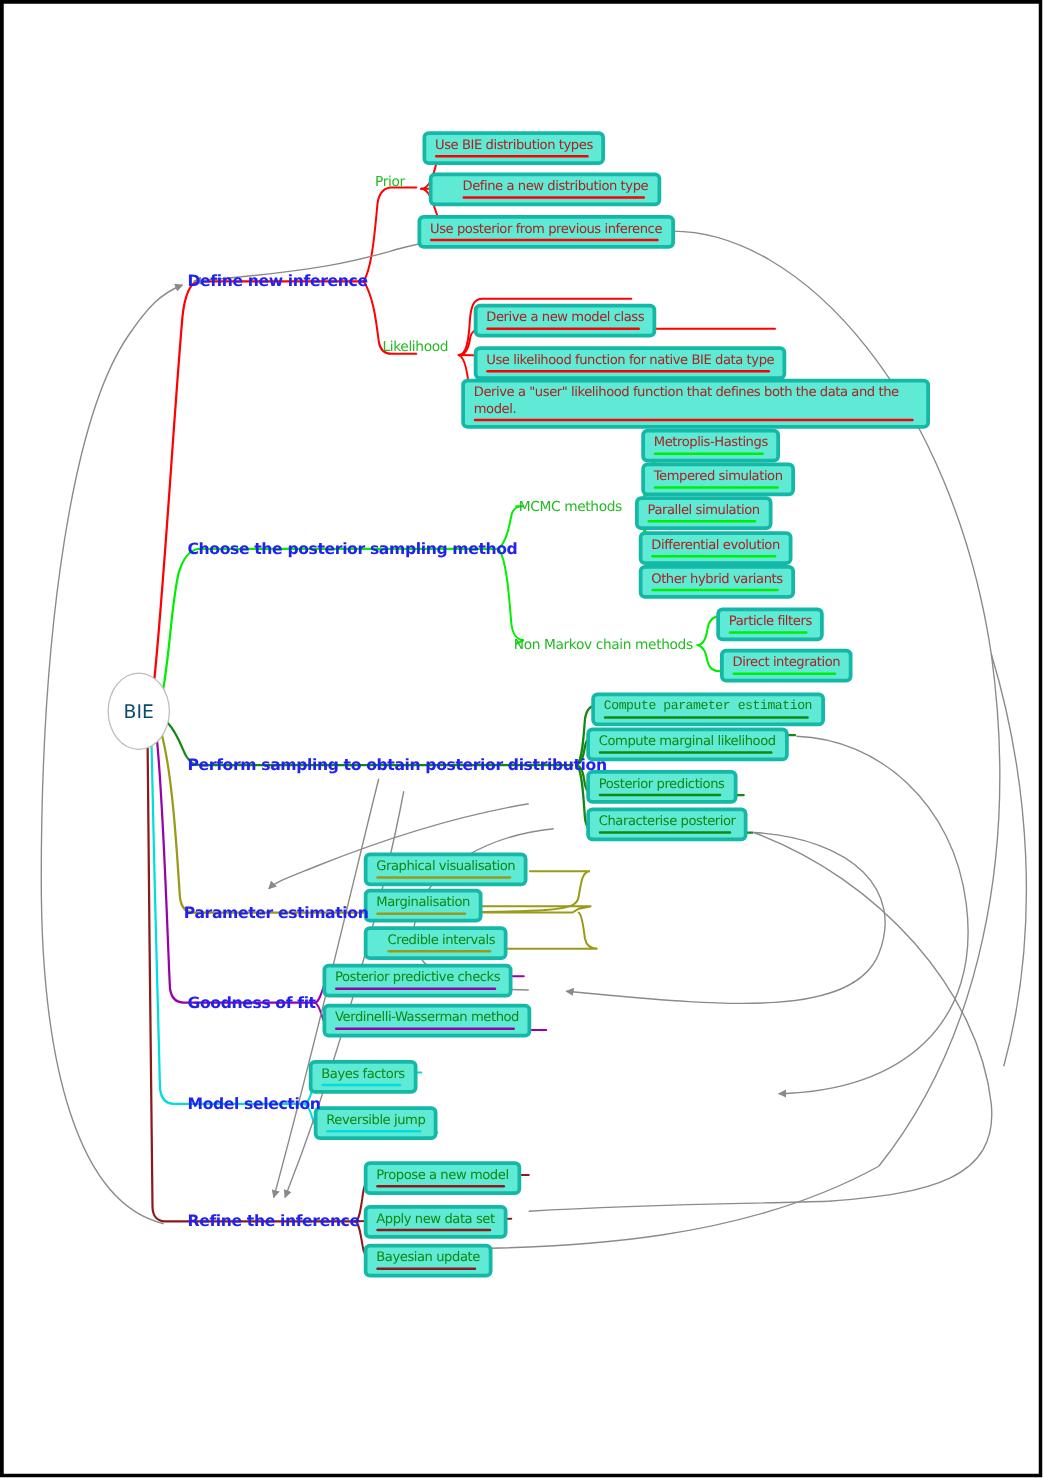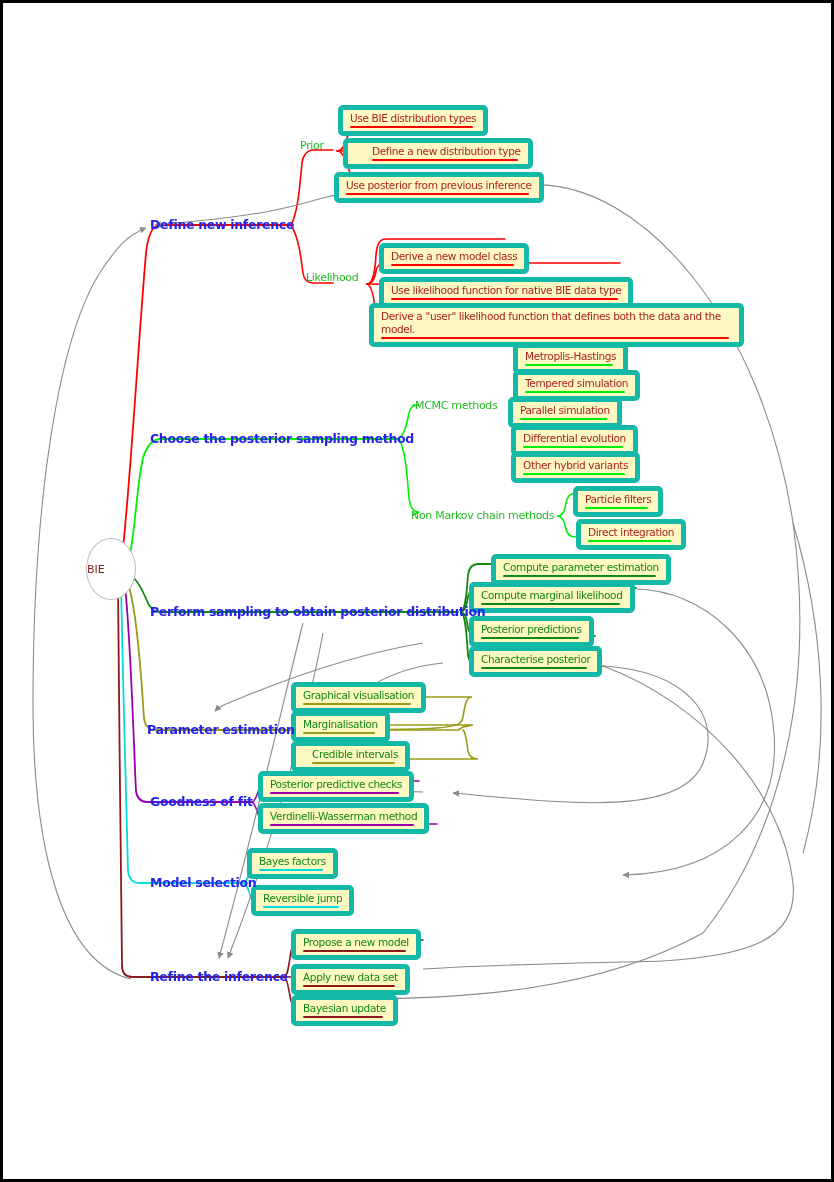--- a/index.html
+++ b/index.html
@@ -24,22 +24,22 @@
     position: absolute;
     left: 0;
     top: 0;
     width: 834px;
     height: 1182px;
     pointer-events: none;
   }
   
   .node {
     position: absolute;
-    background: #fef9c3;
-    border: 5px solid #14b8a6;
+    background: #5eead4;
+    border: 3px solid #14b8a6;
     border-radius: 5px;
     box-sizing: border-box;
     padding: 2px 7px 3px 7px;
     font-size: 10.5px;
     line-height: 13px;
     letter-spacing: -0.35px;
     white-space: nowrap;
     z-index: 5;
   }
   .node .ul {
@@ -72,22 +72,23 @@
   
   #root-node {
     position: absolute;
     width: 48px;
     height: 60px;
     border: 1.4px solid #bdbdbd;
     border-radius: 50%;
     background: #ffffff;
     display: flex;
     align-items: center;
-    font-size: 11px;
-    color: #7f1d1d;
+    justify-content: center;
+    font-size: 15px;
+    color: #0c4a6e;
     z-index: 8;
   }
   .t-red    { color: #aa2222; }
   .t-dgreen { color: #118811; }
 </style>
 </head>
 <body>
 
 <div id="canvas">
 
@@ -287,21 +288,21 @@
 
   <div class="node" style="left:570px; top:483px;">
     <span class="t-red">Particle filters</span>
     <span class="ul" style="background:#00ee00"></span>
   </div>
   <div class="node" style="left:573px; top:516px;">
     <span class="t-red">Direct integration</span>
     <span class="ul" style="background:#00ee00"></span>
   </div>
 
-  <div class="node" style="left:488px; top:551px;">
+  <div class="node" style="left:470px; top:551px;font-family:Liberation Mono, monospace;">
     <span class="t-dgreen">Compute parameter estimation</span>
     <span class="ul" style="background:#118811"></span>
   </div>
   <div class="node" style="left:466px; top:579px;">
     <span class="t-dgreen">Compute marginal likelihood</span>
     <span class="ul" style="background:#118811"></span>
   </div>
   <div class="node" style="left:466px; top:613px;">
     <span class="t-dgreen">Posterior predictions</span>
     <span class="ul" style="background:#118811"></span>

